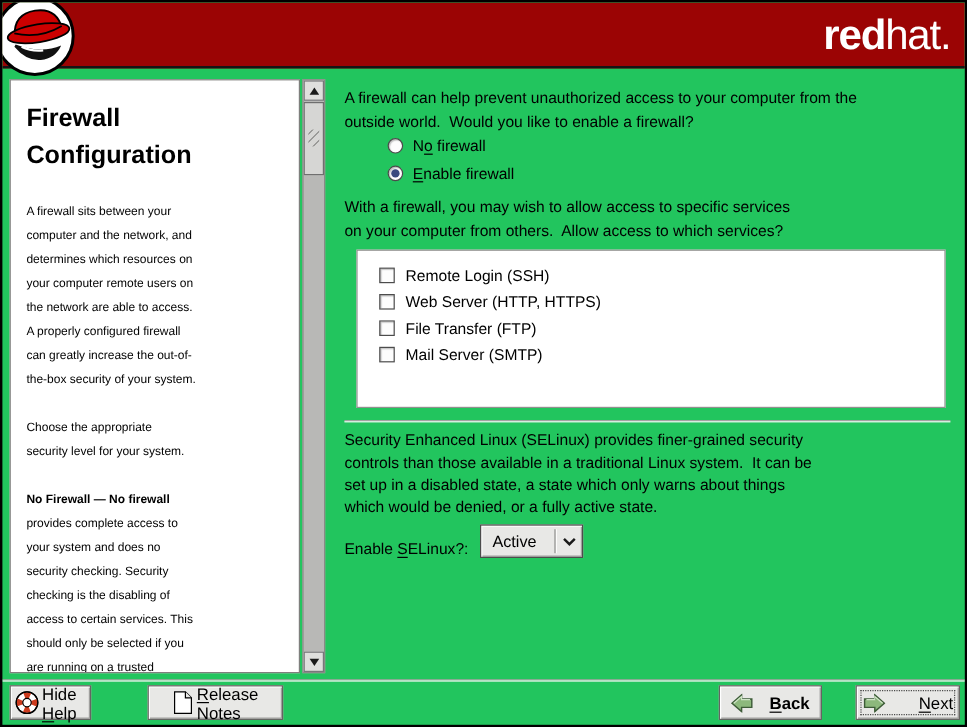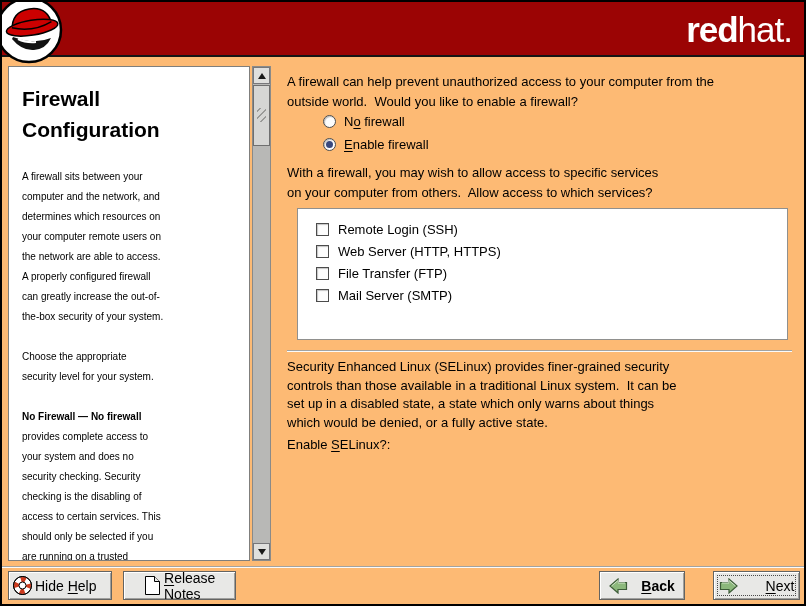--- a/index.html
+++ b/index.html
@@ -1,21 +1,21 @@
 <!DOCTYPE html>
 <html><head>
 <meta charset="utf-8">
 <style>
   * { margin:0; padding:0; box-sizing:border-box; }
   html,body { width:806px; height:606px; }
   body { font-family:"Liberation Sans", sans-serif; }
 
   .window {
     position:relative; width:806px; height:606px;
-    background:#fdba74; border:2px solid #000; overflow:hidden;
+    background:#22c55e; border:2px solid #000; overflow:hidden;
   }
 
   
   .header {
     position:absolute; top:0; left:0; right:0; height:55px;
     background:#9b0404; border-bottom:2px solid #151515;
   }
   .brand {
     position:absolute; right:12px; top:6px; color:#fff;
     font-size:35px; letter-spacing:-1px; line-height:44px;
@@ -84,21 +84,21 @@
   .combo-arrow { width:22px; display:flex; align-items:center; justify-content:center; }
 
   .accel { text-decoration:underline; text-underline-offset:2px; }
 
   
   .btn {
     position:absolute; top:569px; height:29px; background:#e8e8e6;
     border:1px solid #646462; box-shadow:inset 1px 1px 0 #fff, inset -1px -1px 0 #9f9f9d;
     display:flex; align-items:center; font-size:14px; color:#000; cursor:default;
   }
-  #btn-hide-help { left:6px; width:104px; padding-left:3px; gap:2px; }
+  #btn-hide-help { left:6px; width:68px; padding-left:3px; gap:2px; }
   #btn-release { left:121px; width:113px; padding-left:20px; gap:3px; }
   #btn-back { left:597px; width:86px; justify-content:center; gap:13px;font-weight:bold; }
   #btn-next { left:711px; width:87px; justify-content:center; gap:28px; position:absolute; }
   #btn-next::after { content:""; position:absolute; inset:3px; border:1px dotted #4a4a4a; pointer-events:none; }
   .btn .icon { flex:0 0 auto; display:flex; }
 </style>
 </head>
 <body>
 
 <div class="window">
@@ -190,20 +190,29 @@
 
   <div class="etched" id="sep-selinux"></div>
 
   <div class="rp-text" id="selinux-text">Security Enhanced Linux (SELinux) provides finer-grained security
 controls than those available in a traditional Linux system.  It can be
 set up in a disabled state, a state which only warns about things
 which would be denied, or a fully active state.</div>
 
   <div class="selinux-row">
     <span><span>Enable </span><span class="accel">S</span><span>ELinux?:</span></span>
+    <div class="combo">
+      <span class="combo-value">Active</span>
+      <div class="combo-div"></div>
+      <div class="combo-arrow">
+        <svg width="11" height="7" viewBox="0 0 11 7">
+            <polyline points="1,1 5.5,5.5 10,1" fill="none" stroke="#1a1a1a" stroke-width="2"></polyline>
+          </svg>
+      </div>
+    </div>
   </div>
 
   <div class="etched" id="sep-footer"></div>
 
   <div class="btn" id="btn-hide-help">
     <span class="icon">
       <svg width="21" height="21" viewBox="0 0 21 21">
         <circle cx="10.5" cy="10.5" r="9" fill="#ffffff" stroke="#000000"></circle>
         <circle cx="10.5" cy="10.5" r="6" fill="none" stroke="#cc3b1e" stroke-width="5" stroke-dasharray="4.7 4.7" stroke-dashoffset="2.3"></circle>
         <circle cx="10.5" cy="10.5" r="9" fill="none" stroke="#000000"></circle>

